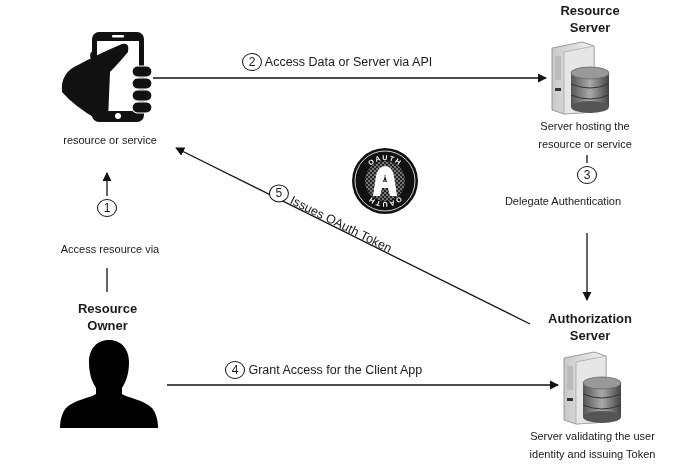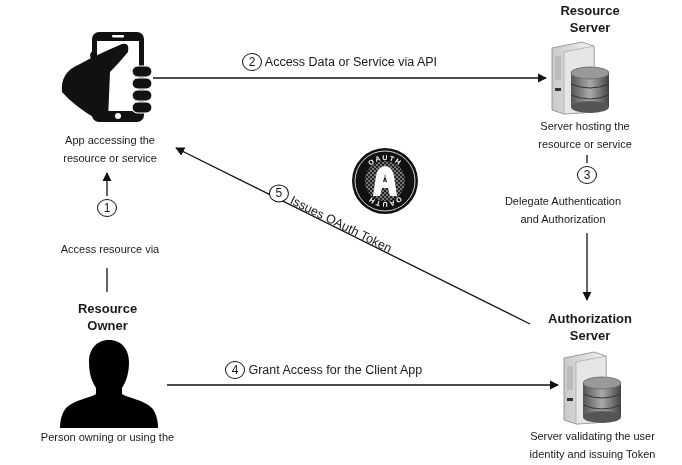--- a/index.html
+++ b/index.html
@@ -42,34 +42,33 @@
   <rect x="37" y="11" width="42" height="70" fill="#fff"></rect>
   <rect x="52" y="5" width="12" height="2.5" rx="1" fill="#fff"></rect>
   <circle cx="58" cy="86" r="3" fill="#fff"></circle>
   <path d="M62,14 Q70,12 68,22 Q58,34 50,42 L48,90 L38,90 Q14,76 2,62 Q0,42 20,34 Q34,26 62,14 z" fill="#111"></path>
   <rect x="72" y="36" width="20" height="11" rx="5.5" fill="#111" stroke="#fff" stroke-width="1.2"></rect>
   <rect x="72" y="48" width="20" height="11" rx="5.5" fill="#111" stroke="#fff" stroke-width="1.2"></rect>
   <rect x="72" y="60" width="20" height="11" rx="5.5" fill="#111" stroke="#fff" stroke-width="1.2"></rect>
   <rect x="72" y="72" width="20" height="11" rx="5.5" fill="#111" stroke="#fff" stroke-width="1.2"></rect>
 </svg>
 <div class="abs desc" style="left:40px; top:131px; width:140px;">
-  <div>App accessing the</div>
   <div>resource or service</div>
 </div>
 
 <div class="abs" style="left:97px; top:198px;">
   <span class="num">1</span>
 </div>
 <div class="abs desc" style="left:35px; top:226px; width:150px;margin-top:14px;">
   <div>Access resource via</div>
 </div>
 
 <div class="abs lbl" style="left:242px; top:53px;">
   <span class="num">2</span>
-  <span>Access Data or Service via API</span>
+  <span>Access Data or Server via API</span>
 </div>
 
 <div class="abs title" style="left:530px; top:2px; width:120px;">
   <div>Resource</div>
   <div>Server</div>
 </div>
 <svg class="abs" style="left:548px; top:40px;" width="62" height="75" viewBox="0 0 62 75">
   <defs>
     <linearGradient id="sv1" x1="0" x2="1">
         <stop offset="0" stop-color="#c9c9c9"></stop>
@@ -95,21 +94,20 @@
 <div class="abs desc" style="left:510px; top:117px; width:150px;">
   <div>Server hosting the</div>
   <div>resource or service</div>
 </div>
 
 <div class="abs" style="left:577px; top:165px;">
   <span class="num">3</span>
 </div>
 <div class="abs desc" style="left:488px; top:192px; width:150px;">
   <div>Delegate Authentication</div>
-  <div>and Authorization</div>
 </div>
 
 <svg class="abs" style="left:350px; top:146px;" width="70" height="70" viewBox="0 0 70 70">
   <defs>
     <pattern id="chk" width="4" height="4" patternUnits="userSpaceOnUse">
       <rect width="4" height="4" fill="#222"></rect>
       <rect width="2" height="2" fill="#777"></rect>
       <rect x="2" y="2" width="2" height="2" fill="#777"></rect>
     </pattern>
     <path id="arcTop" d="M14,35 A21,21 0 0 1 56,35"></path>
@@ -135,21 +133,20 @@
 </div>
 
 <div class="abs title" style="left:60px; top:300px; width:95px;">
   <div>Resource</div>
   <div>Owner</div>
 </div>
 <svg class="abs" style="left:60px; top:338px;" width="98" height="90" viewBox="0 0 98 90">
   <path d="M49,2 C36,2 29,12 29,24 C29,34 31,42 36,50 L36,56 C30,60 14,62 6,70 C2,75 0,82 0,90 L98,90 C98,82 96,75 92,70 C84,62 68,60 62,56 L62,50 C67,42 69,34 69,24 C69,12 62,2 49,2 z" fill="#000"></path>
 </svg>
 <div class="abs desc" style="left:0px; top:428px; width:215px;">
-  <div>Person owning or using the</div>
 </div>
 
 <div class="abs lbl" style="left:225px; top:361px;">
   <span class="num">4</span>
   <span>Grant Access for the Client App</span>
 </div>
 
 <div class="abs title" style="left:525px; top:310px; width:130px;">
   <div>Authorization</div>
   <div>Server</div>

